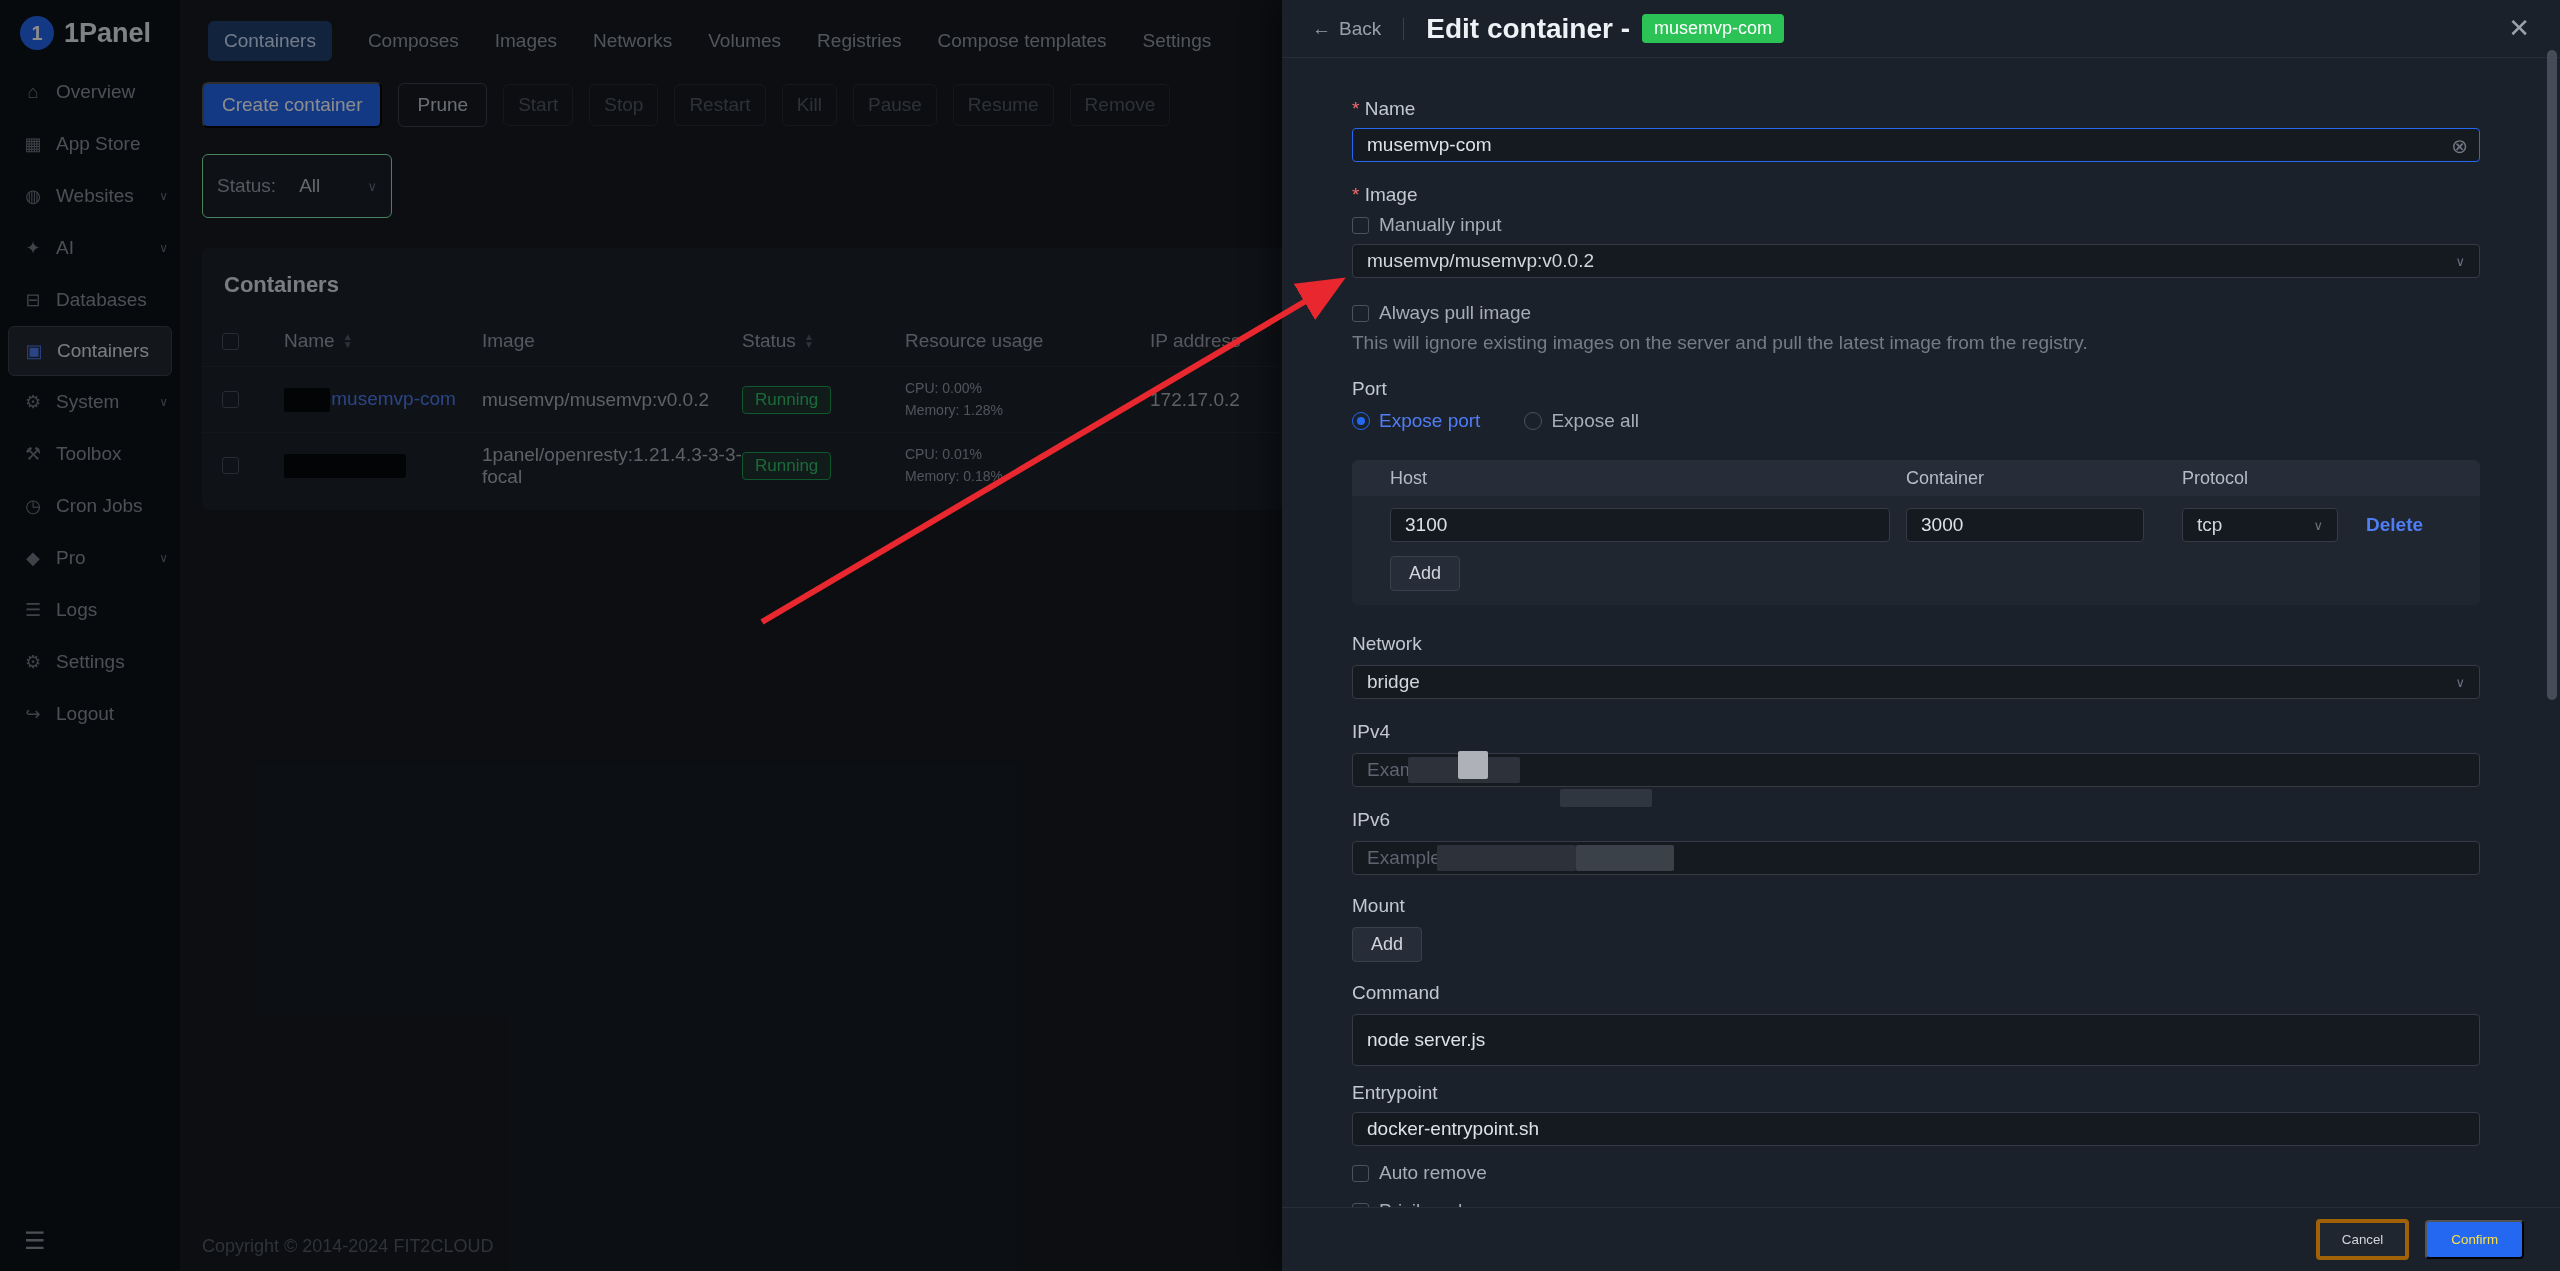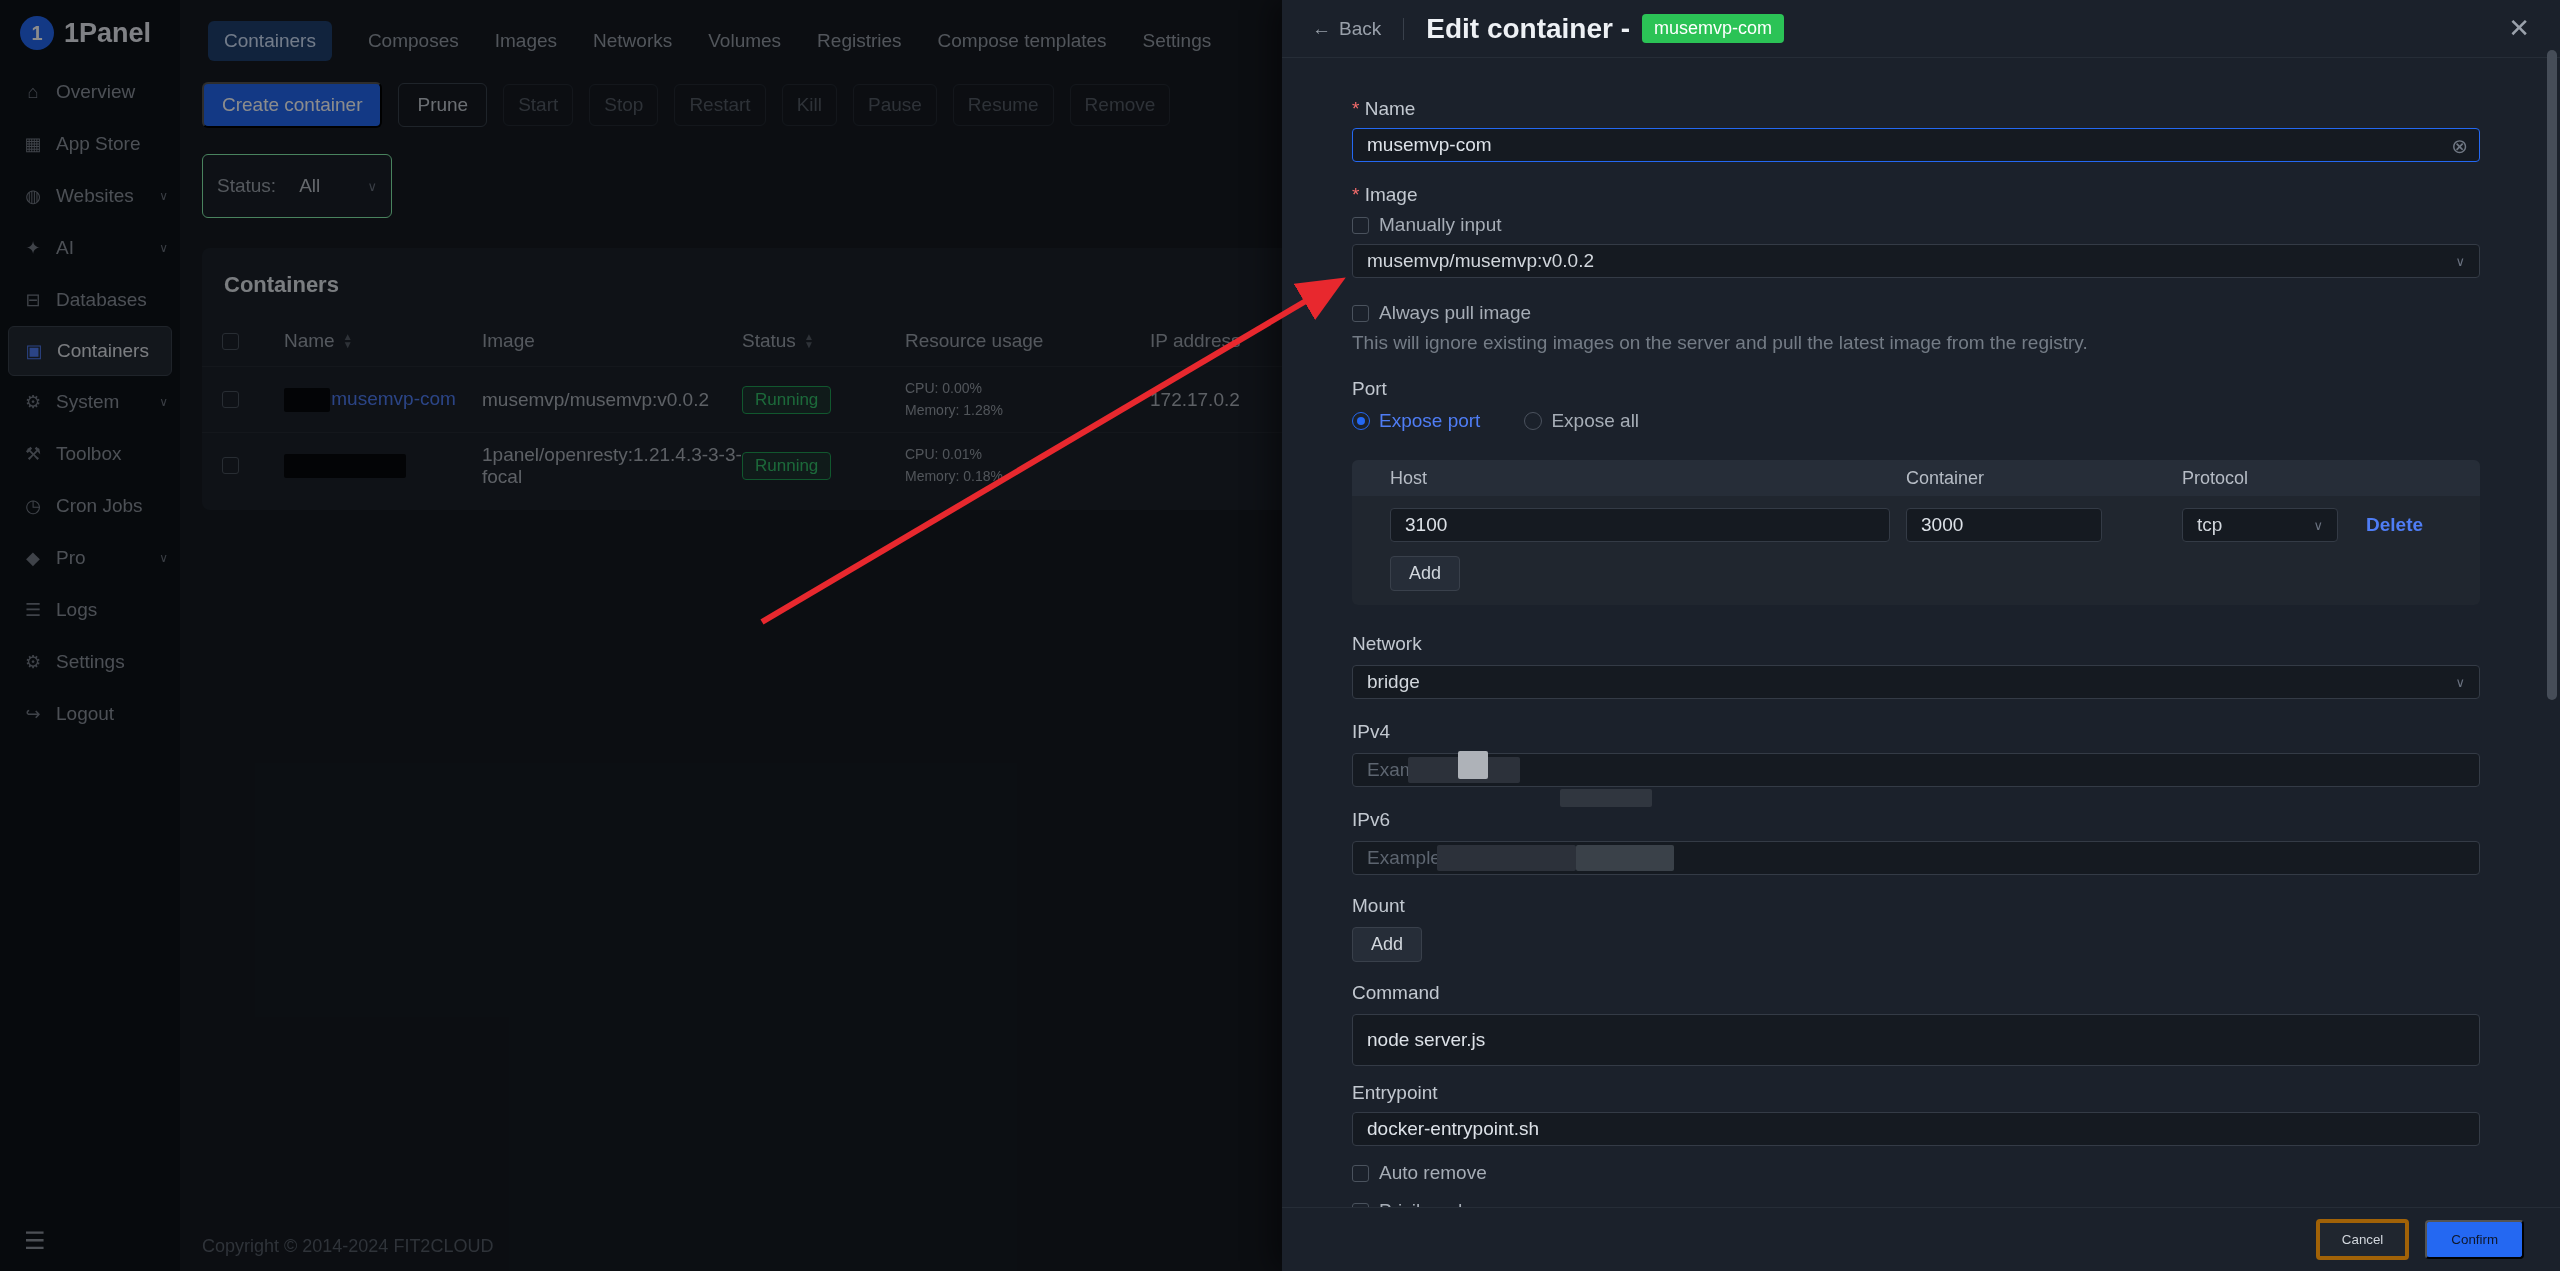--- a/index.html
+++ b/index.html
@@ -97,35 +97,35 @@
   .radio.checked::after { content:""; position:absolute; inset:4px; border-radius:50%; background:#2468f2; }
   .radio-opt.sel { color:#4f7df5; }
 
   .port-panel { background:#20262f; border-radius:6px; padding-bottom:14px; }
   .port-head, .port-row { display:grid; grid-template-columns:516px 250px 186px 1fr; align-items:center;
     padding-left:38px; padding-right:24px; }
   .port-head { background:#262d38; height:36px; font-size:18px; color:#b6bcc5; border-radius:6px 6px 0 0; }
   .port-head .ph3 { padding-left:26px; }
   .port-row { padding-top:12px; }
   .port-row .inp { width:500px; }
-  .port-row .inp.small { width:196px; }
+  .port-row .inp.small { width:238px; }
   .port-row .select { width:156px; margin-left:26px; }
   .del-link { color:#4f7df5; cursor:pointer; margin-left:24px;font-weight:bold; }
   .btn-small { display:inline-block; background:#262d38; border:1px solid #39404b; color:#d2d7dd;
     font-size:18px; padding:6px 18px; border-radius:4px; cursor:pointer; }
 
   .cmd-box { width:100%; height:52px; background:#151a21; border:1px solid #343b46; border-radius:4px;
     color:#dde2e8; padding:0 14px; line-height:50px; }
 
   .rd-block { position:absolute; border-radius:2px; }
 
   .drawer-footer { position:absolute; left:0; right:0; bottom:0; height:64px; border-top:1px solid #262d37;
     background:#1b212b; display:flex; align-items:center; justify-content:flex-end; gap:16px; padding-right:36px; }
   .btn-cancel { background:#20262f; border:4px solid #a16207; color:#d2d7dd; padding:9px 22px; border-radius:4px; cursor:pointer; }
-  .btn-confirm { background:#2468f2; color:#0f172a; padding:10px 24px; border-radius:4px; cursor:pointer; }
+  .btn-confirm { background:#2468f2; color:#fde047; padding:10px 24px; border-radius:4px; cursor:pointer; }
 
   .scroll-thumb { position:absolute; right:3px; top:50px; width:10px; height:650px; background:#464d58;
     border-radius:5px; z-index:7; cursor:pointer; }
 
   .annotation { position:absolute; left:0; top:0; z-index:10; pointer-events:none; }
 
   
   .mt8{margin-top:8px}.mt10{margin-top:10px}.mt16{margin-top:16px}.mt20{margin-top:20px}
   .mt22{margin-top:22px}.mt24{margin-top:24px}.mt28{margin-top:28px}
 </style>

